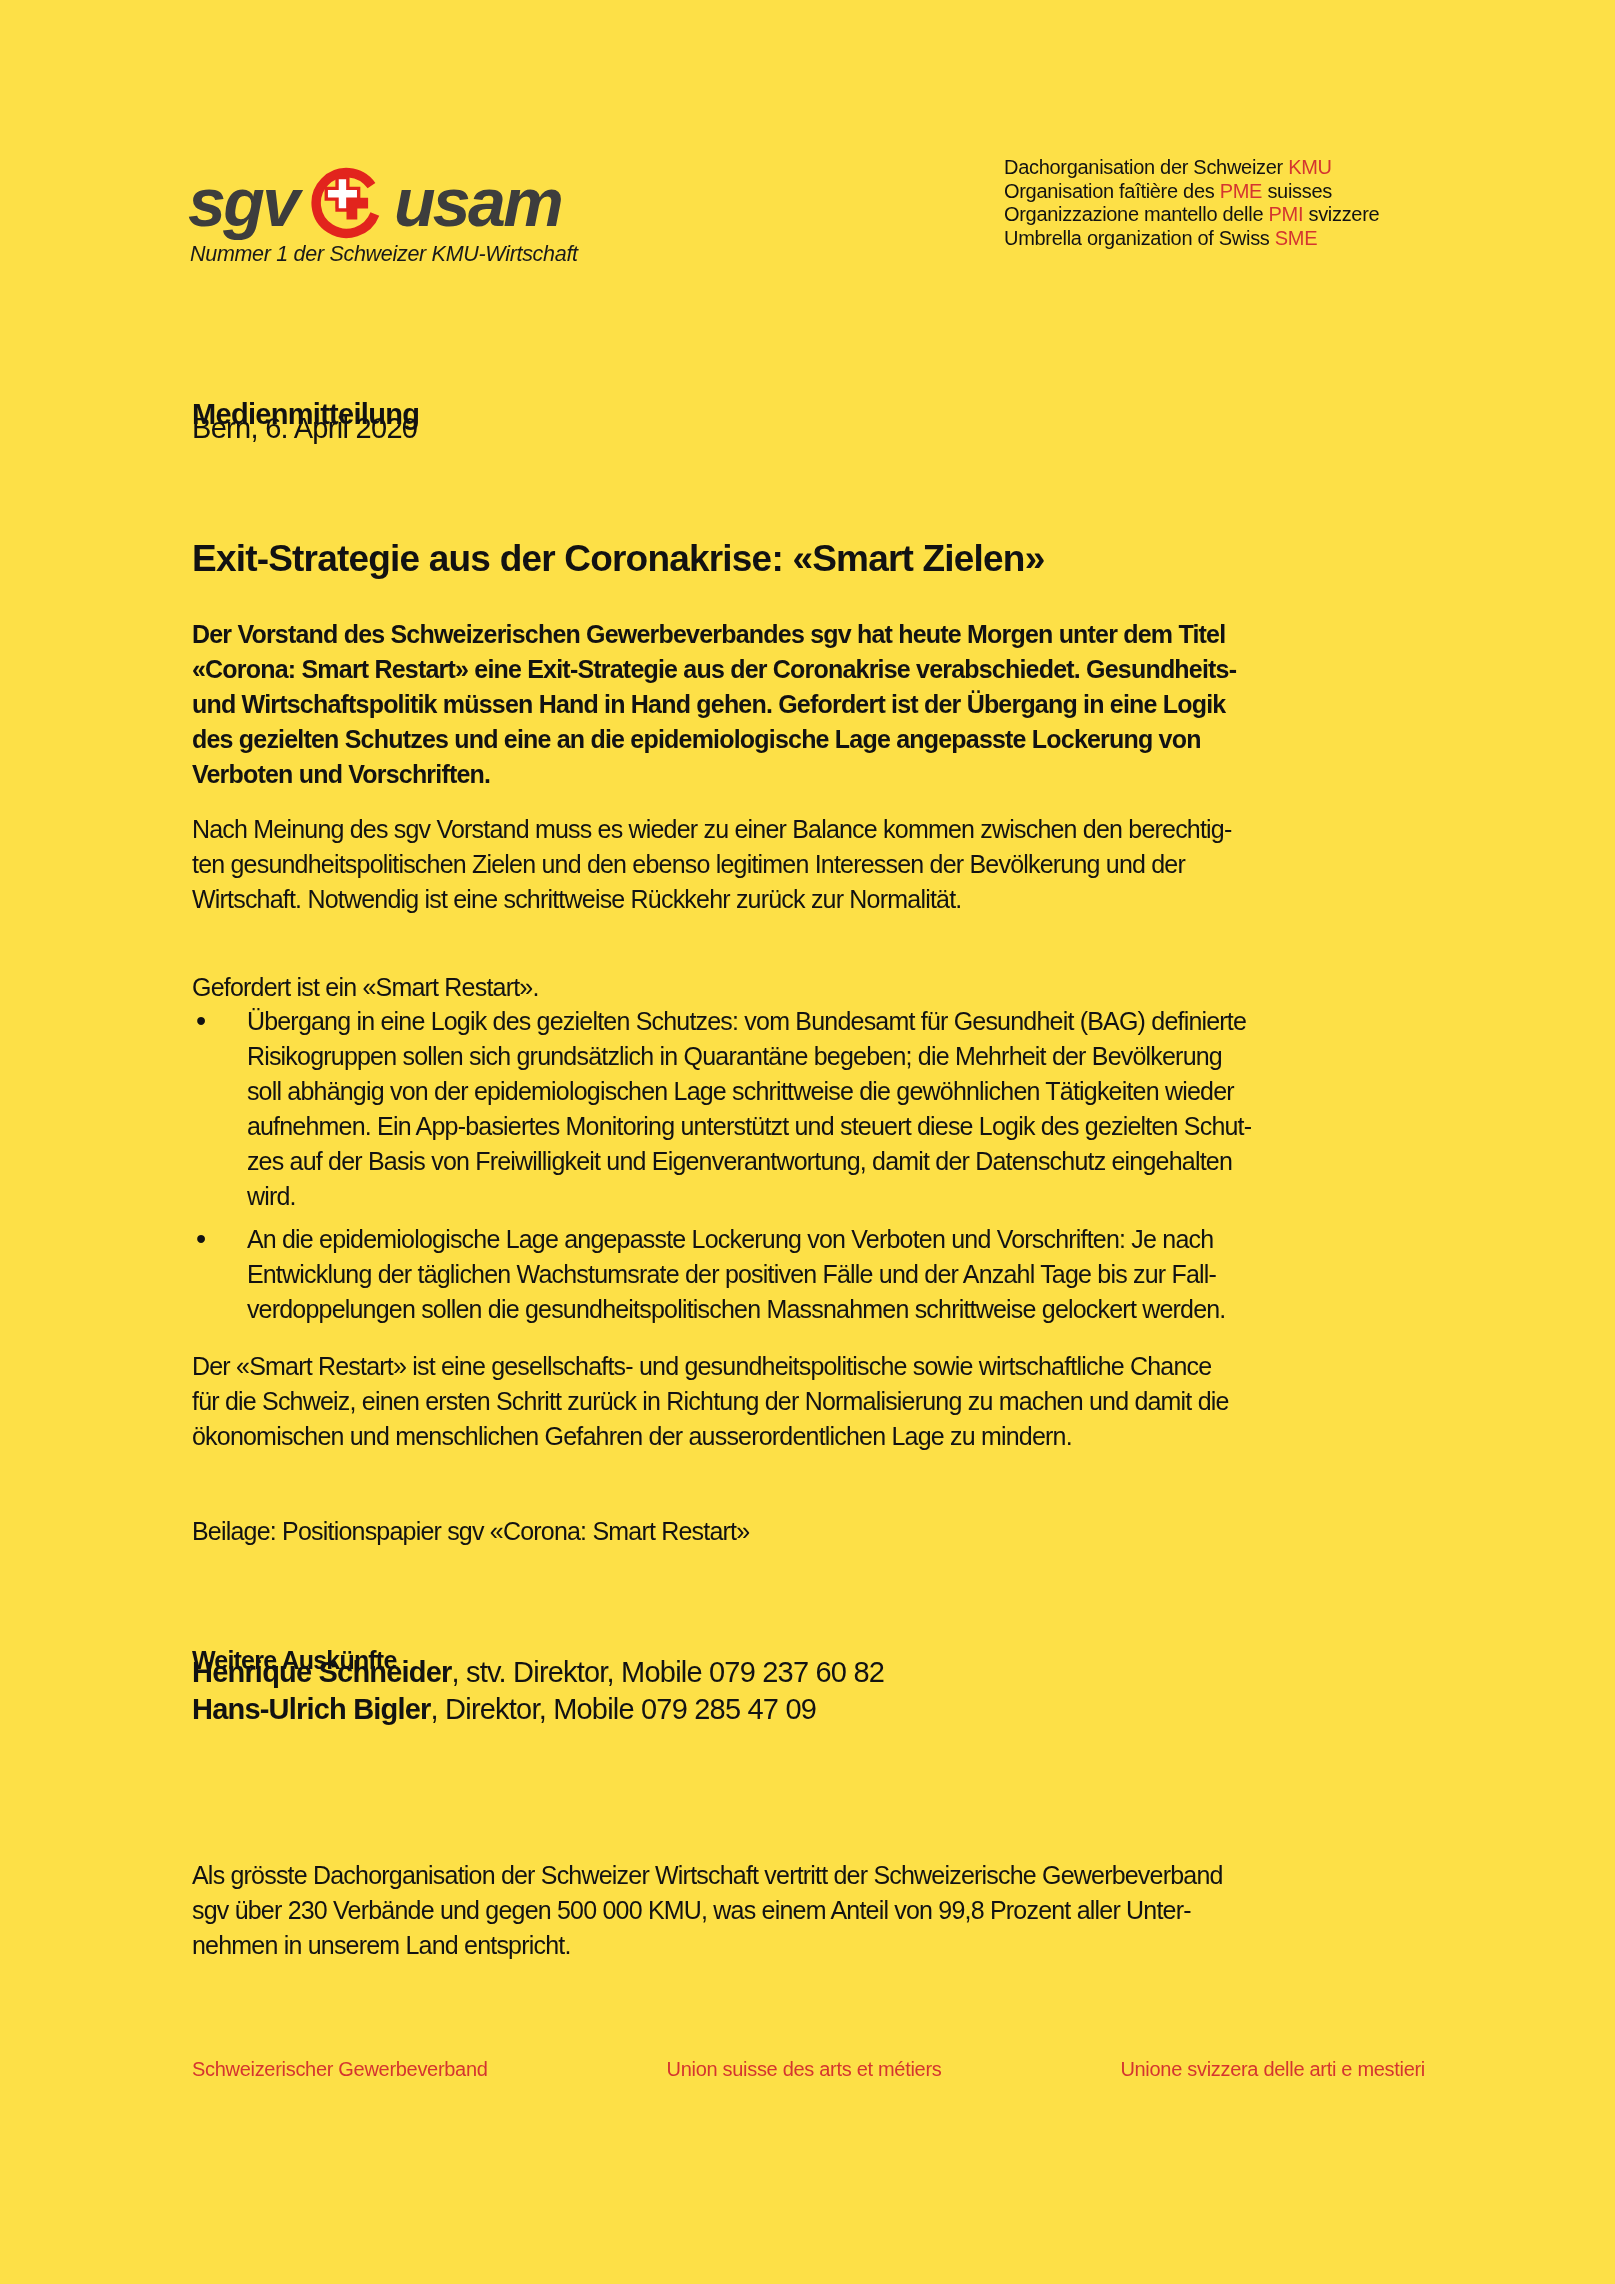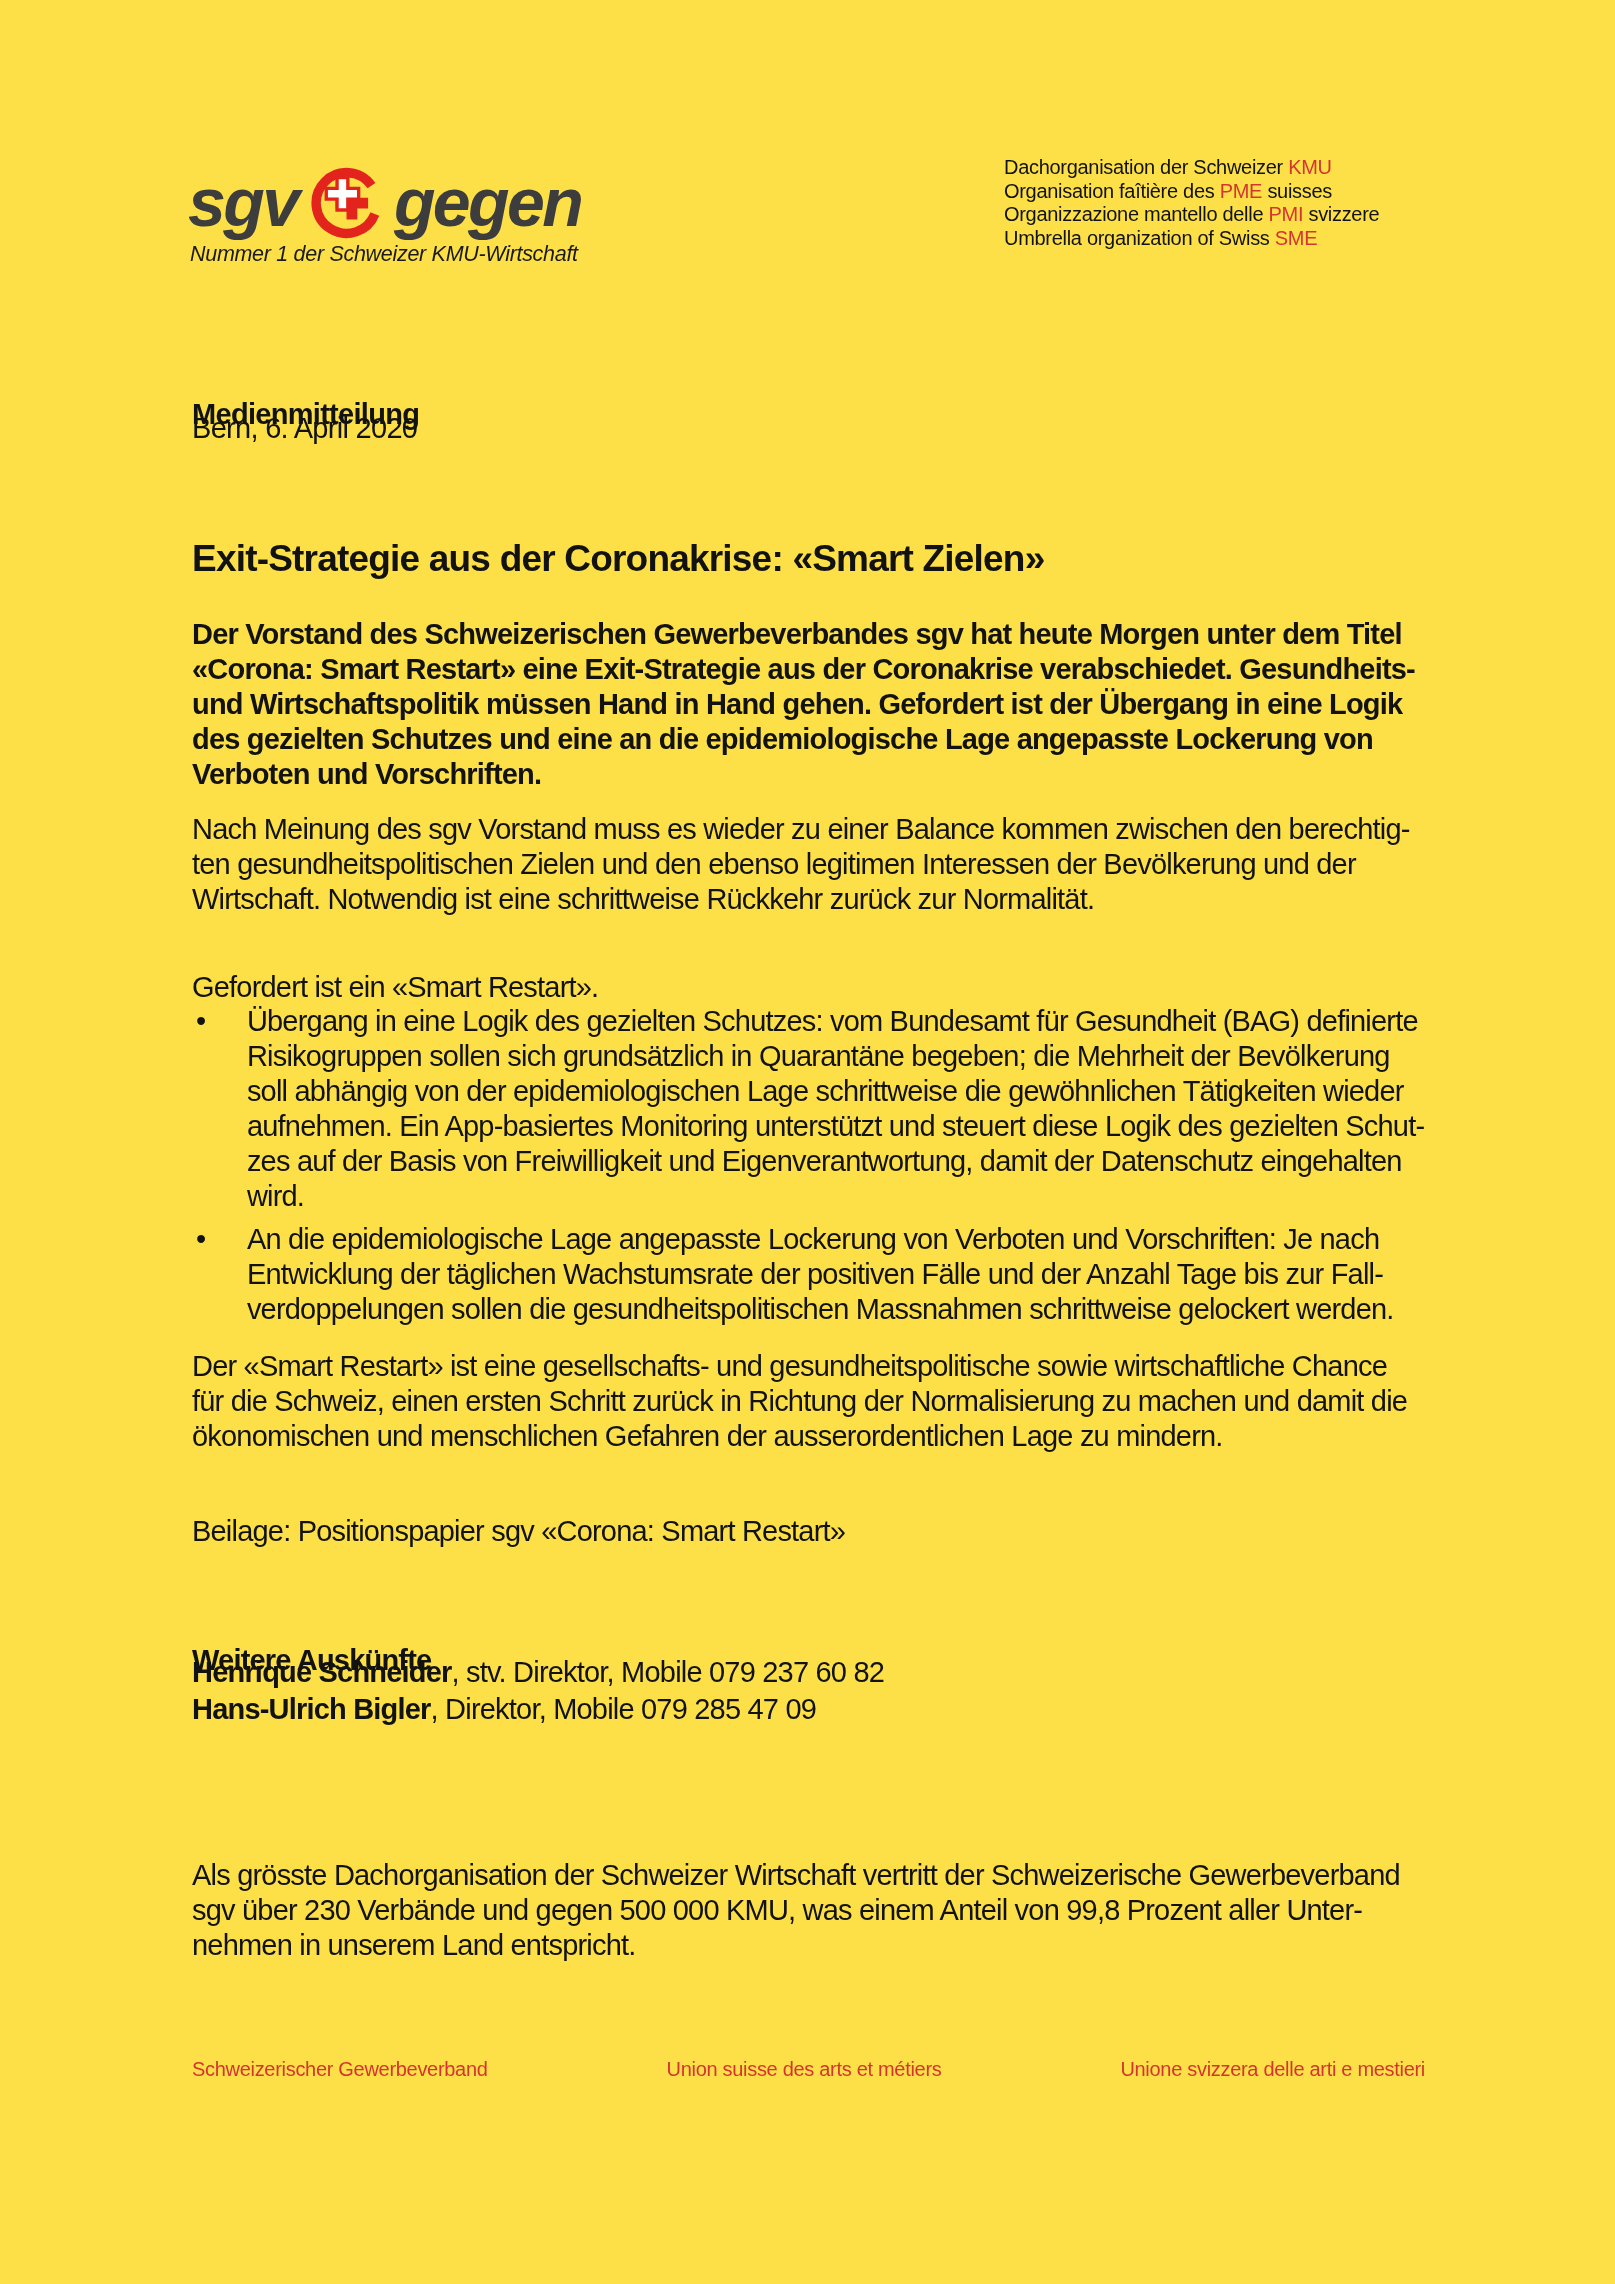--- a/index.html
+++ b/index.html
@@ -1,21 +1,21 @@
 <!DOCTYPE html>
 <html style="font-size:10.4px"><head>
 <meta charset="utf-8">
 <style>
   html,body{margin:0;padding:0;background:#ffffff;}
   #page{
     position:relative;width:1616px;height:2284px;background:#fde047;overflow:hidden;
     font-family:"Liberation Sans","DejaVu Sans",sans-serif;color:#121212;
   }
   .abs{position:absolute;}
-  .body-text{font-size:29px;line-height:35px;letter-spacing:-0.8px;white-space:pre;}
+  .body-text{font-size:25px;line-height:35px;letter-spacing:-0.8px;white-space:pre;}
   .b{font-weight:bold;}
   .accent{color:#d43530;}
   
   #logo-row{left:188px;top:159px;display:flex;align-items:center;height:86px;}
   .logo-word{font-size:68px;font-style:italic;font-weight:bold;color:#3d3d3d;letter-spacing:-2.6px;line-height:1;}
   #logo-mark{width:81px;height:81px;margin:0 6.5px 3.9px 9px;}
   #logo-tagline{left:190px;top:242px;font-size:21.5px;font-style:italic;letter-spacing:-0.3px;color:#1a1a1a;}
   
   #org-block{left:1004px;top:156px;font-size:20px;line-height:23.5px;letter-spacing:-0.3px;}
   #org-block .org-line{white-space:pre;}
@@ -50,21 +50,21 @@
 
 <div id="page">
 
   <div id="logo-row" class="abs">
     <span class="logo-word">sgv</span>
     <svg id="logo-mark" viewBox="0 0 120 120">
       <path d="M 97 38 A 45 45 0 1 0 102 80" fill="none" stroke="#e2241d" stroke-width="14"></path>
       <path d="M60 40 h16 v16 h16 v16 h-16 v16 h-16 v-16 h-16 v-16 h16 z" fill="#e2241d"></path>
       <path d="M46 26 h16 v16 h16 v16 h-16 v16 h-16 v-16 h-16 v-16 h16 z" fill="#ffffff" stroke="#e2241d" stroke-width="5"></path>
     </svg>
-    <span class="logo-word">gegen</span>
+    <span class="logo-word">usam</span>
   </div>
   <div id="logo-tagline" class="abs">Nummer 1 der Schweizer KMU-Wirtschaft</div>
 
   <div id="org-block" class="abs">
     <div class="org-line"><span>Dachorganisation der Schweizer </span><span class="accent">KMU</span><span></span></div>
     <div class="org-line"><span>Organisation faîtière des </span><span class="accent">PME</span><span> suisses</span></div>
     <div class="org-line"><span>Organizzazione mantello delle </span><span class="accent">PMI</span><span> svizzere</span></div>
     <div class="org-line"><span>Umbrella organization of Swiss </span><span class="accent">SME</span><span></span></div>
   </div>
 

